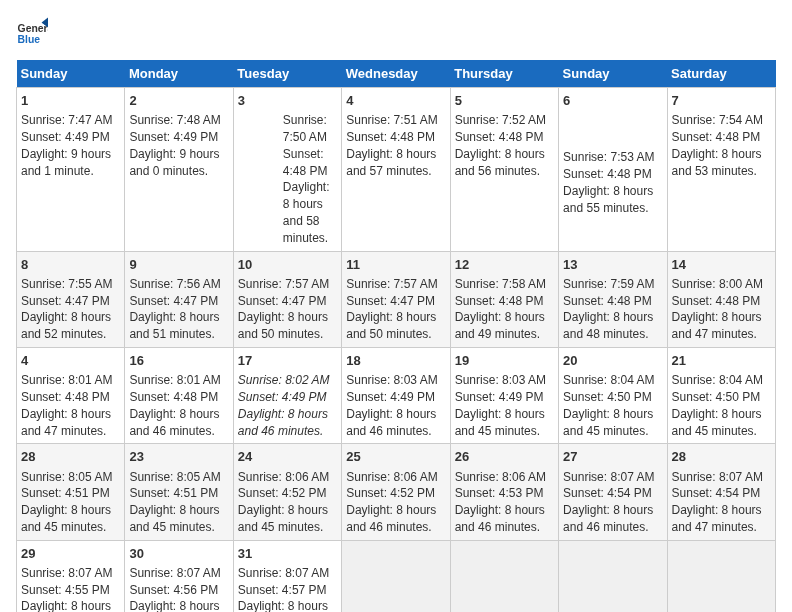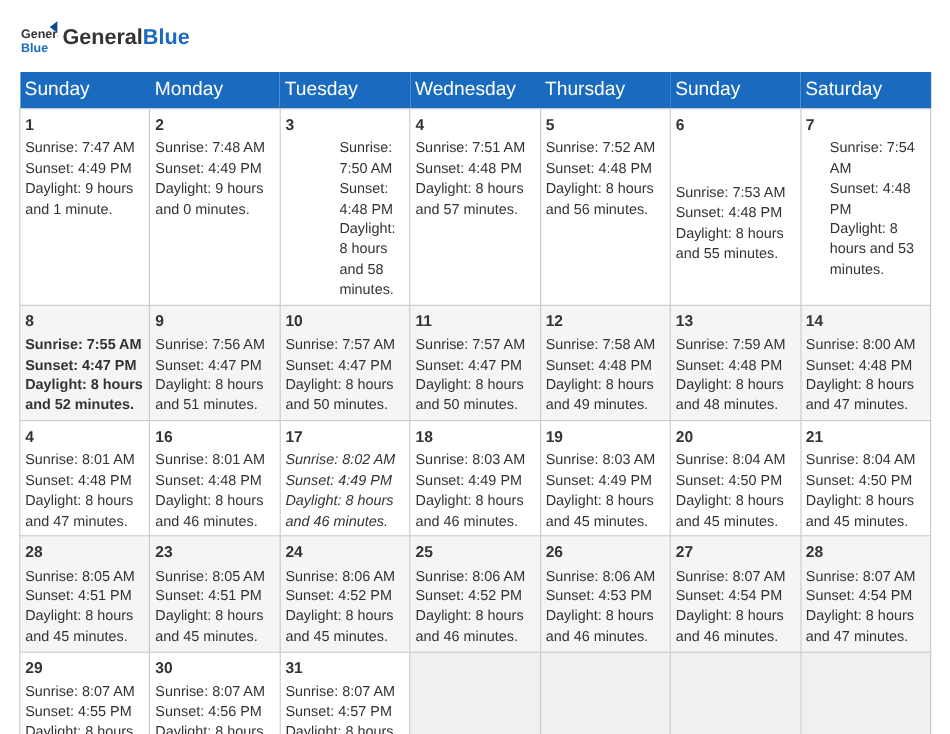--- a/index.html
+++ b/index.html
@@ -49,22 +49,22 @@
     table {
       width: 100%;
       border-collapse: collapse;
       font-size: 10px;
     }
     th {
       background-color: #1a6bbf;
       color: #fff;
       padding: 6px 4px;
       text-align: left;
-      font-size: 16px;
-      font-weight: normal;
+      font-size: 13px;
+      font-weight: bold;
     }
     td {
       border: 1px solid #ccc;
       vertical-align: top;
       padding: 4px 4px;
       width: calc(100% / 7);
       min-height: 80px;
       color: #333;
       line-height: 1.4;
     }
@@ -92,25 +92,20 @@
 <body>
 
 <div class="header">
   <div class="logo">
     <svg class="logo-icon" viewBox="0 0 40 40">
       <text x="2" y="20" font-size="13" font-weight="bold" fill="#333">General</text>
       <text x="2" y="34" font-size="13" font-weight="bold" fill="#1a6bbf">Blue</text>
       <polygon points="32,8 40,14 36,8" fill="#1a6bbf"></polygon>
       <polygon points="32,8 40,2 40,14" fill="#0d4a8a"></polygon>
     </svg>
-    <div>
-      <div class="logo-text">
-        <span style="color:#333">General</span><span>Blue</span>
-      </div>
-    </div>
   </div>
   <div class="title-block">
     <div class="month-title"></div>
     <div class="location"></div>
   </div>
 </div>
 
 <table>
   <thead>
     <tr>
@@ -156,29 +151,29 @@
 Daylight: 8 hours and 56 minutes.</div>
         </td>
         <td>
           <span class="day-num">6</span>
           <div class="day-info" style="white-space: pre-line; margin-top: 39px;">Sunrise: 7:53 AM
 Sunset: 4:48 PM
 Daylight: 8 hours and 55 minutes.</div>
         </td>
         <td>
           <span class="day-num">7</span>
-          <div class="day-info" style="white-space: pre-line; margin-left: 20px;">Sunrise: 7:54 AM
+          <div class="day-info" style="white-space: pre-line;">Sunrise: 7:54 AM
 Sunset: 4:48 PM
 Daylight: 8 hours and 53 minutes.</div>
         </td>
       </tr>
       <tr>
         <td>
           <span class="day-num">8</span>
-          <div class="day-info" style="white-space: pre-line; font-weight: bold;">Sunrise: 7:55 AM
+          <div class="day-info" style="white-space: pre-line;">Sunrise: 7:55 AM
 Sunset: 4:47 PM
 Daylight: 8 hours and 52 minutes.</div>
         </td>
         <td>
           <span class="day-num">9</span>
           <div class="day-info" style="white-space: pre-line;">Sunrise: 7:56 AM
 Sunset: 4:47 PM
 Daylight: 8 hours and 51 minutes.</div>
         </td>
         <td>

